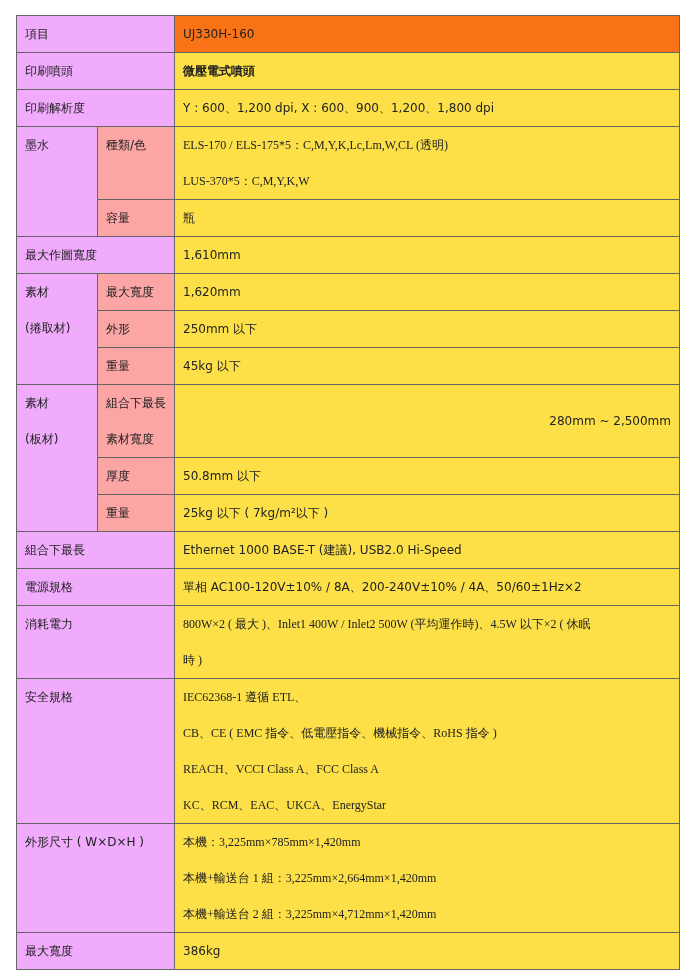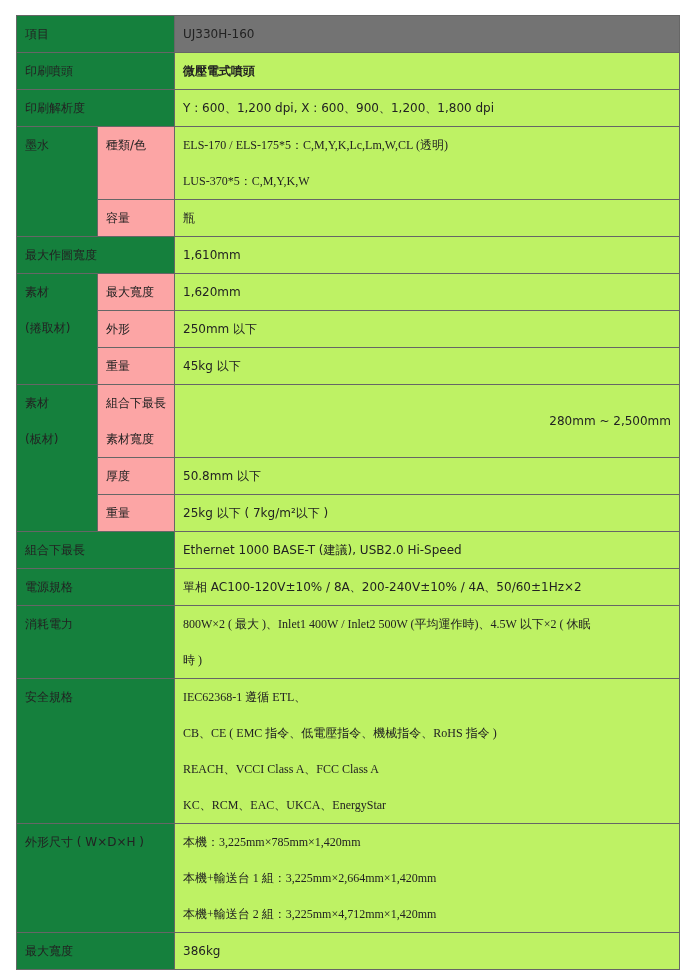--- a/index.html
+++ b/index.html
@@ -5,24 +5,24 @@
   html, body { margin: 0; padding: 0; background: #ffffff; }
   body { width: 690px; height: 979px; position: relative; font-family: "DejaVu Sans", "Liberation Sans", sans-serif; color: #222; }
   table.spec {
     position: absolute; left: 16px; top: 15px; width: 663px;
     border-collapse: collapse; table-layout: fixed; font-size: 12px;
   }
   table.spec td {
     border: 1px solid #666; padding: 0 8px; vertical-align: middle;
     line-height: 36px; height: 36px;
   }
-  table.spec td.lbl { background: #15803d; vertical-align: top; }
+  table.spec td.lbl { background: #f0abfc; vertical-align: top; }
   table.spec td.sub { background: #fca5a5; vertical-align: top; }
-  table.spec td.val { background: #bef264; vertical-align: top; }
-  table.spec tr.head td.val { background: #737373; }
+  table.spec td.val { background: #fde047; vertical-align: top; }
+  table.spec tr.head td.val { background: #f97316; }
   td.val .line { display: block; height: 36px; line-height: 36px; white-space: nowrap; font-family: Liberation Serif, serif; }
   td.sub .line, td.lbl .line { display: block; height: 36px; line-height: 36px; white-space: nowrap; }
   td.mid { vertical-align: middle !important; text-align: right; }
   .bold { font-weight: bold; }
   col.c1 { width: 81px; }
   col.c2 { width: 77px; }
   col.c3 { width: 505px; }
 </style>
 </head>
 <body>

